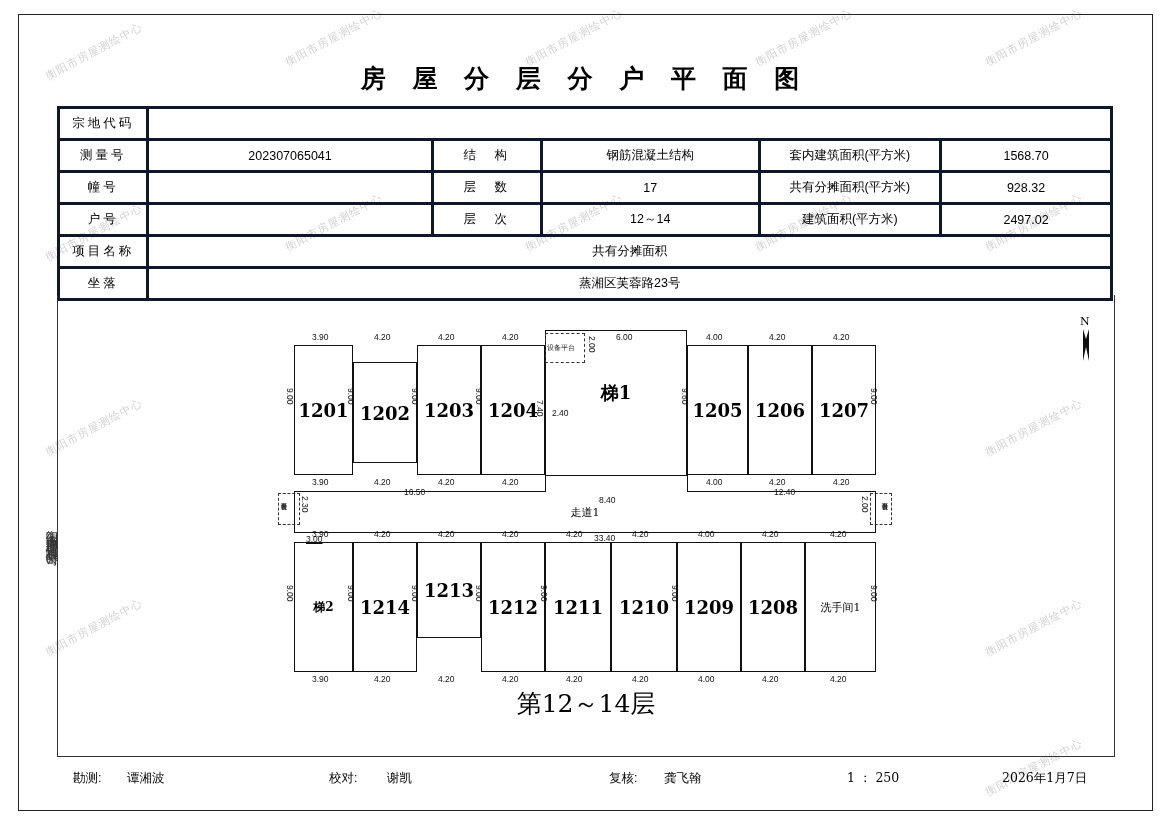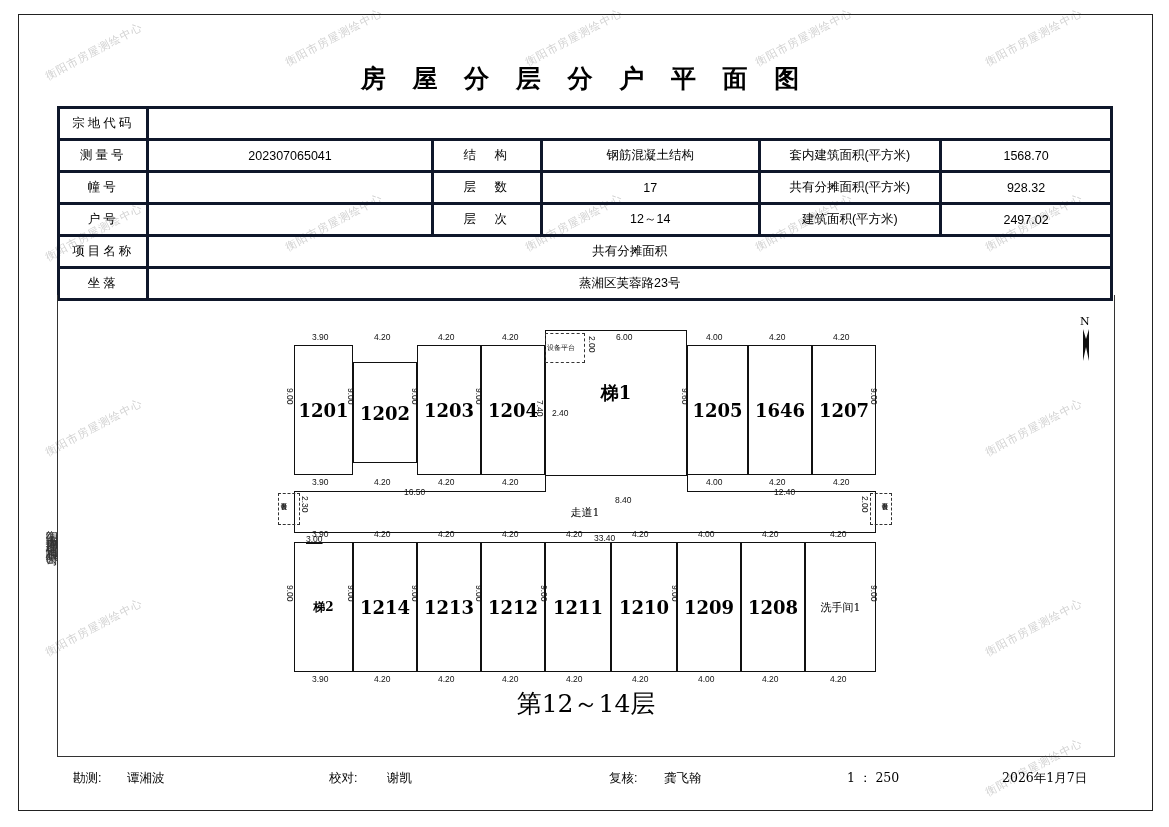--- a/index.html
+++ b/index.html
@@ -193,34 +193,34 @@
       <div class="dimv" style="left:241px;top:70px;">7.40</div>
 
       <div class="unit" style="left:393px;top:15px;width:61px;height:130px;">
         <div class="ulabel">1205</div>
       </div>
       <div class="dim" style="left:412px;top:2px;">4.00</div>
       <div class="dim" style="left:412px;top:147px;">4.00</div>
       <div class="dimv" style="left:386px;top:58px;">9.60</div>
 
       <div class="unit" style="left:454px;top:15px;width:64px;height:130px;">
-        <div class="ulabel">1646</div>
+        <div class="ulabel">1206</div>
       </div>
       <div class="dim" style="left:475px;top:2px;">4.20</div>
       <div class="dim" style="left:475px;top:147px;">4.20</div>
 
       <div class="unit" style="left:518px;top:15px;width:64px;height:130px;">
         <div class="ulabel">1207</div>
       </div>
       <div class="dim" style="left:539px;top:2px;">4.20</div>
       <div class="dim" style="left:539px;top:147px;">4.20</div>
       <div class="dimv" style="left:575px;top:58px;">9.00</div>
 
       <div class="dim" style="left:110px;top:157px;">16.50</div>
-      <div class="dim" style="left:321px;top:165px;">8.40</div>
+      <div class="dim" style="left:305px;top:165px;">8.40</div>
       <div class="dim" style="left:480px;top:157px;">12.40</div>
 
       <div class="unit" style="left:0px;top:161px;width:582px;height:42px;border-top:1px solid #111;border-bottom:1px solid #111;border-left:1px solid #111;border-right:1px solid #111;">
         <div class="ulabel" style="font-size:11px;font-weight:normal;">走道1</div>
       </div>
 
       <div class="hline" style="left:251px;top:161px;width:142px;background:#fff;height:2px;"></div>
       <div class="vline" style="left:251px;top:145px;height:17px;"></div>
       <div class="vline" style="left:393px;top:145px;height:17px;"></div>
 
@@ -242,21 +242,21 @@
       <div class="dim" style="left:18px;top:344px;">3.90</div>
       <div class="dimv" style="left:-9px;top:255px;">9.00</div>
 
       <div class="unit" style="left:59px;top:212px;width:64px;height:130px;">
         <div class="ulabel">1214</div>
       </div>
       <div class="dim" style="left:80px;top:199px;">4.20</div>
       <div class="dim" style="left:80px;top:344px;">4.20</div>
       <div class="dimv" style="left:52px;top:255px;">9.00</div>
 
-      <div class="unit" style="left:123px;top:212px;width:64px;height:130px;text-decoration:underline;">
+      <div class="unit" style="left:123px;top:212px;width:64px;height:96px;text-decoration:underline;">
         <div class="ulabel">1213</div>
       </div>
       <div class="dim" style="left:144px;top:199px;">4.20</div>
       <div class="dim" style="left:144px;top:344px;">4.20</div>
       <div class="dimv" style="left:116px;top:255px;">9.00</div>
 
       <div class="unit" style="left:187px;top:212px;width:64px;height:130px;">
         <div class="ulabel">1212</div>
       </div>
       <div class="dim" style="left:208px;top:199px;">4.20</div>

